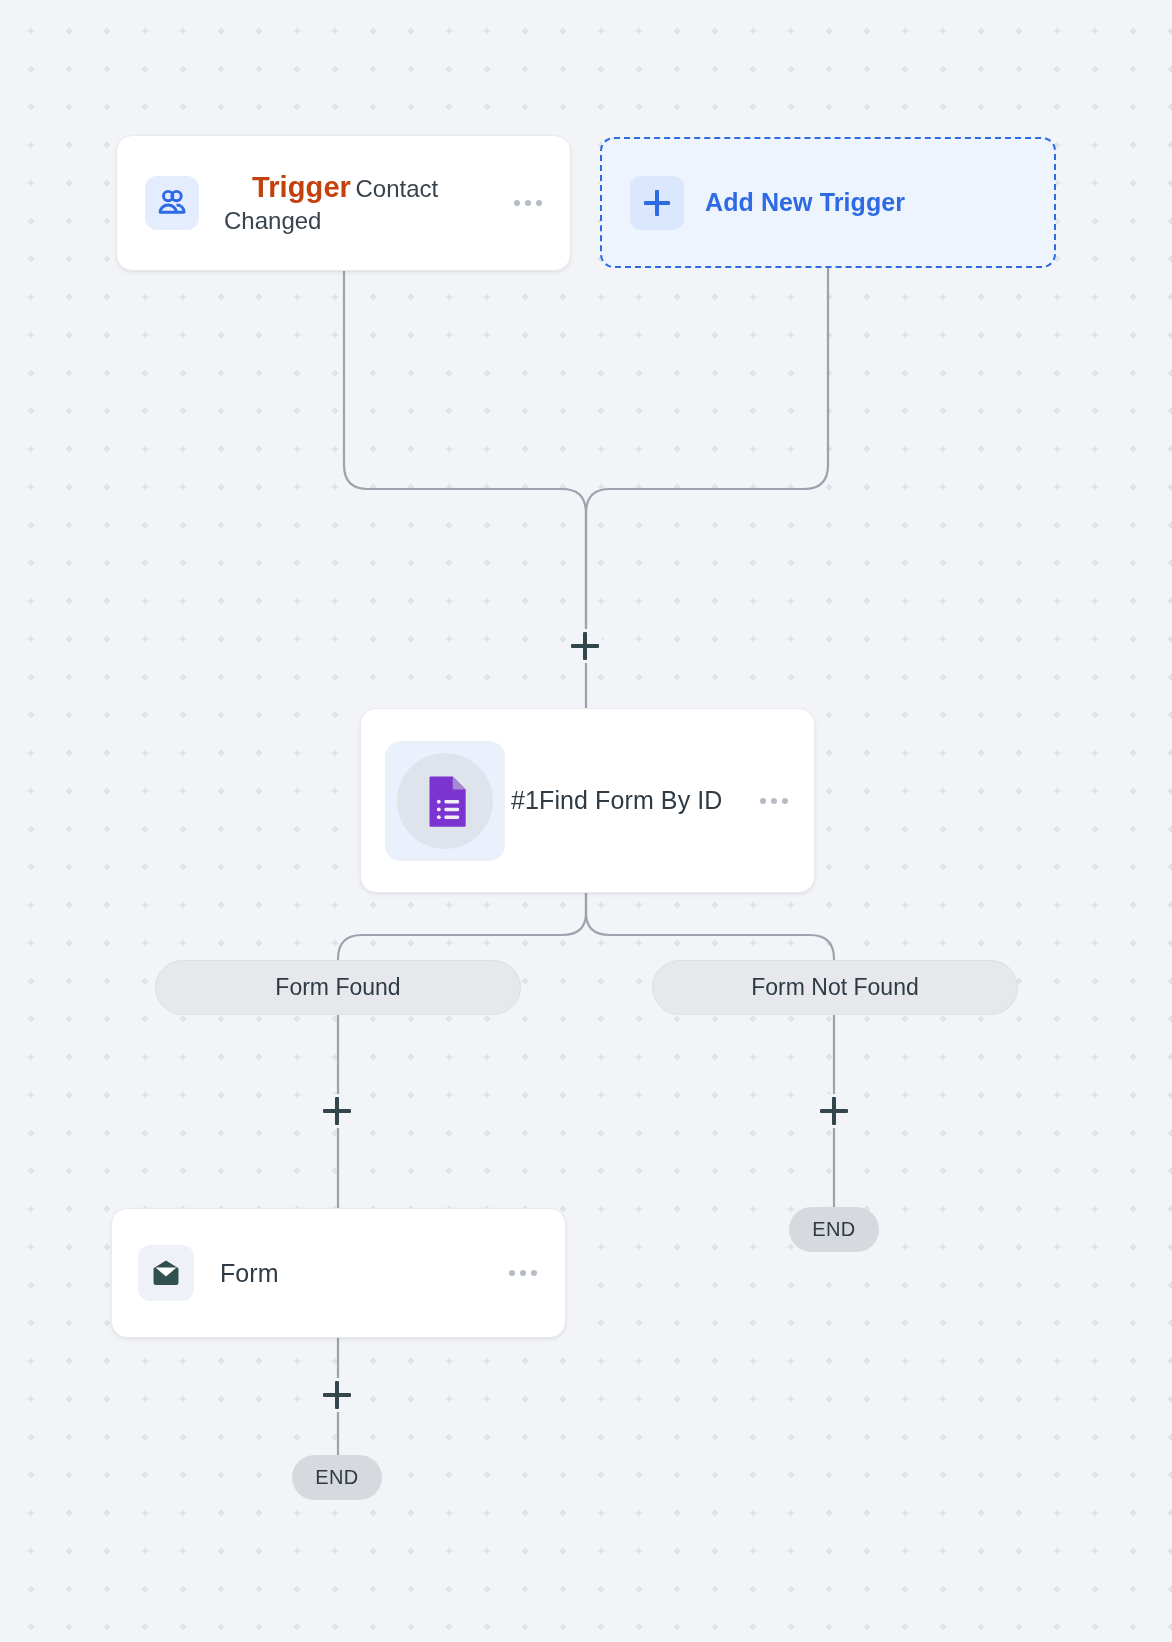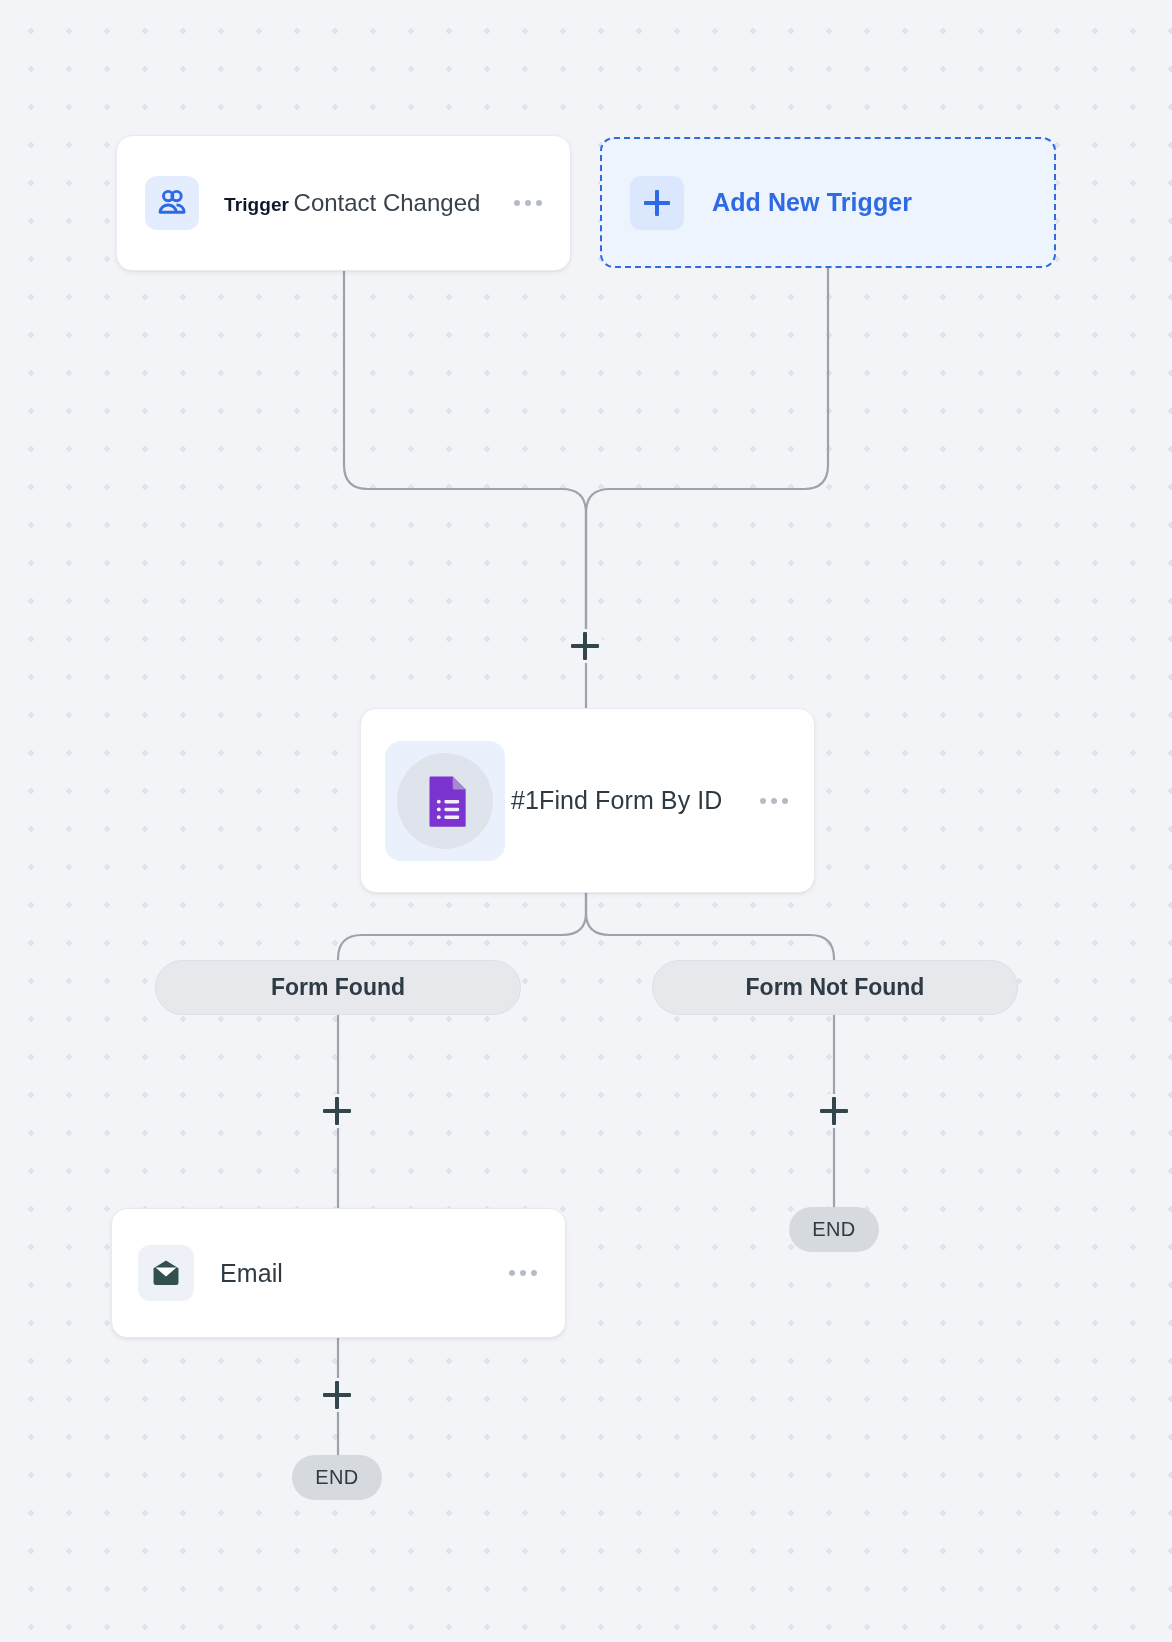--- a/index.html
+++ b/index.html
@@ -70,25 +70,26 @@
     background: #e8f0fe;
     display: flex;
     align-items: center;
     justify-content: center;
     flex: 0 0 auto;
   }
   #trigger-card .icon-tile { background: #e4edfd; }
 
   .trigger-text { margin-left: 25px; flex: 1 1 auto; }
   .trigger-kicker {
-    color: #0f172a;
-    font-size: 19px;
+    color: #c2410c;
+    font-size: 29px;
     font-weight: 700;
     letter-spacing: .1px;
     line-height: 1.25;
+    margin-left: 28px;
   }
   .trigger-sub {
     color: #38434d;
     font-size: 24px;
     font-weight: 400;
     line-height: 1.35;
     margin-top: 2px;
   }
 
   
@@ -137,21 +138,21 @@
   .plus-glyph::before, .plus-glyph::after {
     content: "";
     position: absolute;
     background: #2d6ae3;
     border-radius: 1px;
   }
   .plus-glyph::before { left: 0; top: 11px; width: 26px; height: 4px; }
   .plus-glyph::after  { top: 0; left: 11px; width: 4px; height: 26px; }
 
   .add-trigger-label {
-    margin-left: 28px;
+    margin-left: 21px;
     color: #2d6ae3;
     font-size: 25px;
     font-weight: 700;
     letter-spacing: .1px;
   }
 
   
   #form-card {
     left: 360px;
     top: 708px;
@@ -208,21 +209,21 @@
     position: absolute;
     height: 55px;
     border-radius: 28px;
     background: #e6e8ec;
     border: 1px solid #dcdfe5;
     display: flex;
     align-items: center;
     justify-content: center;
     color: #2e3b45;
     font-size: 23px;
-    font-weight: 700;
+    font-weight: 400;
     z-index: 3;
     cursor: pointer;
   }
   #pill-form-found     { left: 155px; top: 960px; width: 366px; }
   #pill-form-not-found { left: 652px; top: 960px; width: 366px; }
 
   
   .end-badge {
     position: absolute;
     width: 90px;
@@ -346,21 +347,21 @@
 
   <div class="end-badge" id="end-right">END</div>
 
   <div class="node-card" id="email-card">
     <span class="icon-tile">
       <svg width="34" height="34" viewBox="0 0 24 24" aria-hidden="true">
         <path d="M3.2 8.6 12 3.1l8.8 5.5v10.2a1.6 1.6 0 0 1-1.6 1.6H4.8a1.6 1.6 0 0 1-1.6-1.6z" fill="#31504f"></path>
         <path d="M4.6 8.2h14.8L12 14.4z" fill="#ffffff"></path>
       </svg>
     </span>
-    <span class="node-title">Email</span>
+    <span class="node-title">Form</span>
     <span class="kebab">
       <i></i>
         <i></i>
         <i></i>
     </span>
   </div>
 
   <div class="add-node-btn" id="add-btn-4"></div>
 
   <div class="end-badge" id="end-bottom">END</div>

